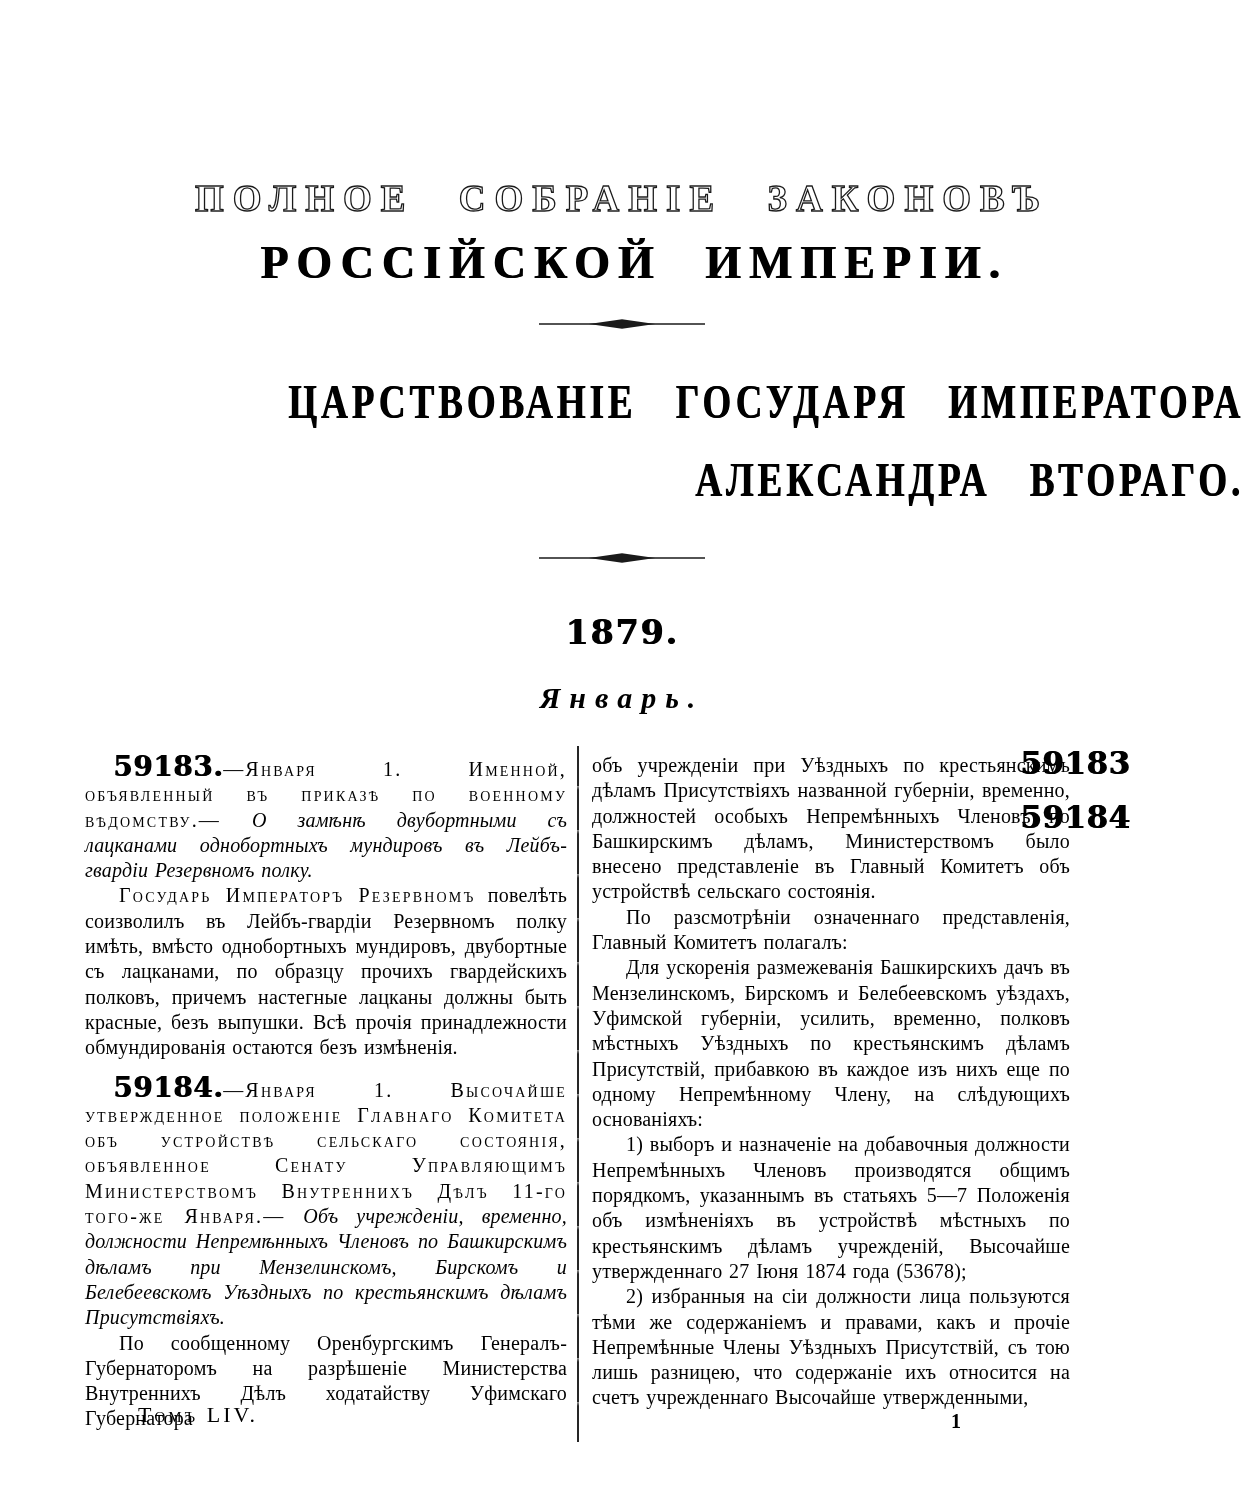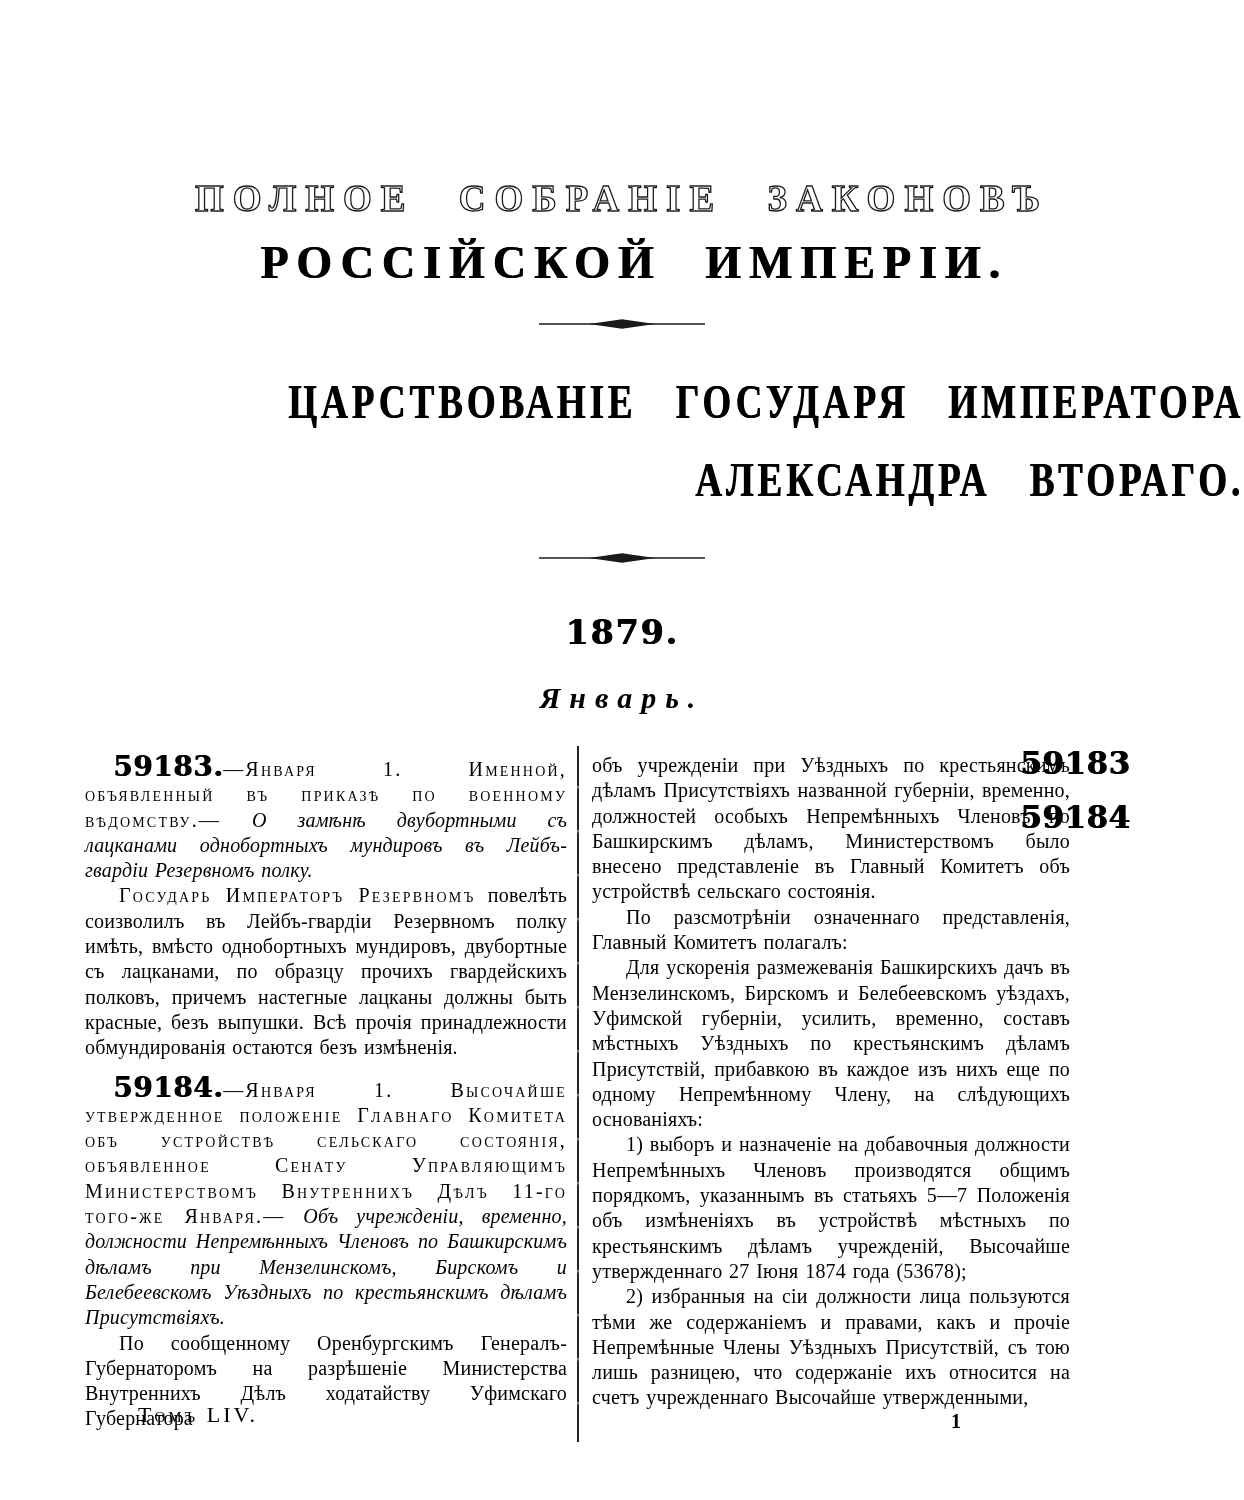--- a/index.html
+++ b/index.html
@@ -151,21 +151,21 @@
     <p class="indent"><span class="sc">Государь Императоръ Резервномъ</span> <span>повелѣть соизволилъ въ Лейбъ-гвардіи Резервномъ полку имѣть, вмѣсто однобортныхъ мундировъ, двубортные съ лацканами, по образцу прочихъ гвардейскихъ полковъ, причемъ настегные лацканы должны быть красные, безъ выпушки. Всѣ прочія принадлежности обмундированія остаются безъ измѣненія.</span></p>
     <p class="entry-para entry-gap"><span class="entry-num">59184.</span><span class="sc">—Января 1. Высочайше утвержденное положеніе Главнаго Комитета объ устройствѣ сельскаго состоянія, объявленное Сенату Управляющимъ Министерствомъ Внутреннихъ Дѣлъ 11-го того-же Января.—</span> <span class="ital">Объ учрежденіи, временно, должности Непремѣнныхъ Членовъ по Башкирскимъ дѣламъ при Мензелинскомъ, Бирскомъ и Белебеевскомъ Уѣздныхъ по крестьянскимъ дѣламъ Присутствіяхъ.</span></p>
     <p class="indent">По сообщенному Оренбургскимъ Генералъ-Губернаторомъ на разрѣшеніе Министерства Внутреннихъ Дѣлъ ходатайству Уфимскаго Губернатора</p>
   </section>
 
   <div class="col-divider"></div>
 
   <section class="col col-right">
     <p>объ учрежденіи при Уѣздныхъ по крестьянскимъ дѣламъ Присутствіяхъ названной губерніи, временно, должностей особыхъ Непремѣнныхъ Членовъ по Башкирскимъ дѣламъ, Министерствомъ было внесено представленіе въ Главный Комитетъ объ устройствѣ сельскаго состоянія.</p>
     <p class="indent">По разсмотрѣніи означеннаго представленія, Главный Комитетъ полагалъ:</p>
-    <p class="indent">Для ускоренія размежеванія Башкирскихъ дачъ въ Мензелинскомъ, Бирскомъ и Белебеевскомъ уѣздахъ, Уфимской губерніи, усилить, временно, составъ мѣстныхъ Уѣздныхъ по крестьянскимъ дѣламъ Присутствій, прибавкою въ каждое изъ нихъ еще по одному Непремѣнному Члену, на слѣдующихъ основаніяхъ:</p>
+    <p class="indent">Для ускоренія размежеванія Башкирскихъ дачъ въ Мензелинскомъ, Бирскомъ и Белебеевскомъ уѣздахъ, Уфимской губерніи, усилить, временно, полковъ мѣстныхъ Уѣздныхъ по крестьянскимъ дѣламъ Присутствій, прибавкою въ каждое изъ нихъ еще по одному Непремѣнному Члену, на слѣдующихъ основаніяхъ:</p>
     <p class="indent">1) выборъ и назначеніе на добавочныя должности Непремѣнныхъ Членовъ производятся общимъ порядкомъ, указаннымъ въ статьяхъ 5—7 Положенія объ измѣненіяхъ въ устройствѣ мѣстныхъ по крестьянскимъ дѣламъ учрежденій, Высочайше утвержденнаго 27 Іюня 1874 года (53678);</p>
     <p class="indent">2) избранныя на сіи должности лица пользуются тѣми же содержаніемъ и правами, какъ и прочіе Непремѣнные Члены Уѣздныхъ Присутствій, съ тою лишь разницею, что содержаніе ихъ относится на счетъ учрежденнаго Высочайше утвержденными,</p>
   </section>
 
   <div class="margin-nums">
     <div class="margin-num">59183</div>
     <div class="margin-num">59184</div>
   </div>
 
   <div class="footer-volume">Томъ LIV.</div>

